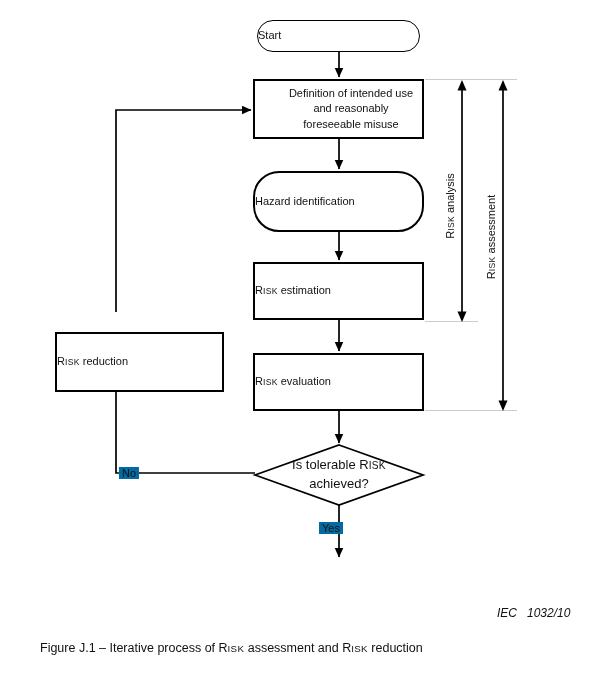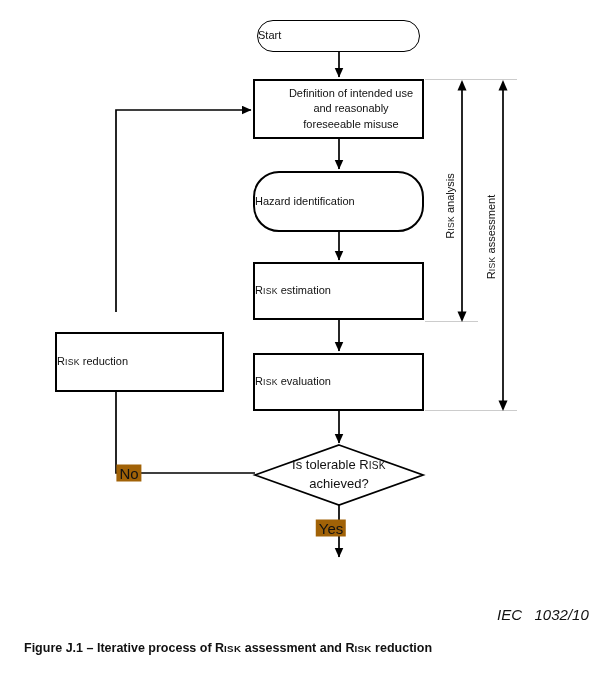--- a/index.html
+++ b/index.html
@@ -47,35 +47,35 @@
     transform: translate(-50%, -50%) rotate(-90deg);
     white-space: nowrap;
     font-size: 11px;
   }
   .vlabel-analysis   { left: 450px; top: 206px; }
   .vlabel-assessment { left: 491px; top: 237px; }
 
   .edge-label {
     position: absolute;
     transform: translate(-50%, -50%);
-    background: #a16207;
+    background: #0369a1;
     padding: 0 3px;
-    font-size: 15px;
+    font-size: 11px;
   }
   .edge-yes { left: 331px; top: 528px; text-align: center; }
   .edge-no  { left: 129px; top: 473px; }
 
   .source-note {
     position: absolute; left: 497px; top: 606px;
-    font-size: 15px; font-style: italic;
+    font-size: 12px; font-style: italic;
     white-space: pre;
   }
   .caption {
-    position: absolute; left: 24px; top: 641px;
-    font-size: 12.5px; font-weight: bold;
+    position: absolute; left: 40px; top: 641px;
+    font-size: 12.5px; font-weight: normal;
     white-space: nowrap;
   }
 
   
   .risk-sc small { font-size: 0.78em; letter-spacing: 0.3px; }
 </style>
 </head>
 <body>
 
 <div class="stage">

